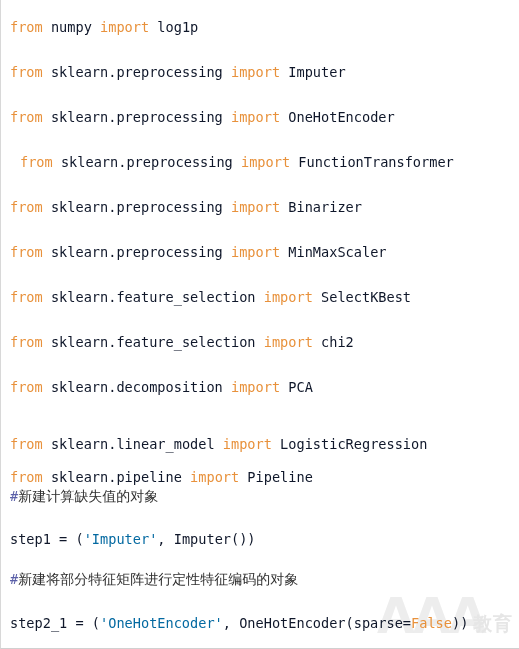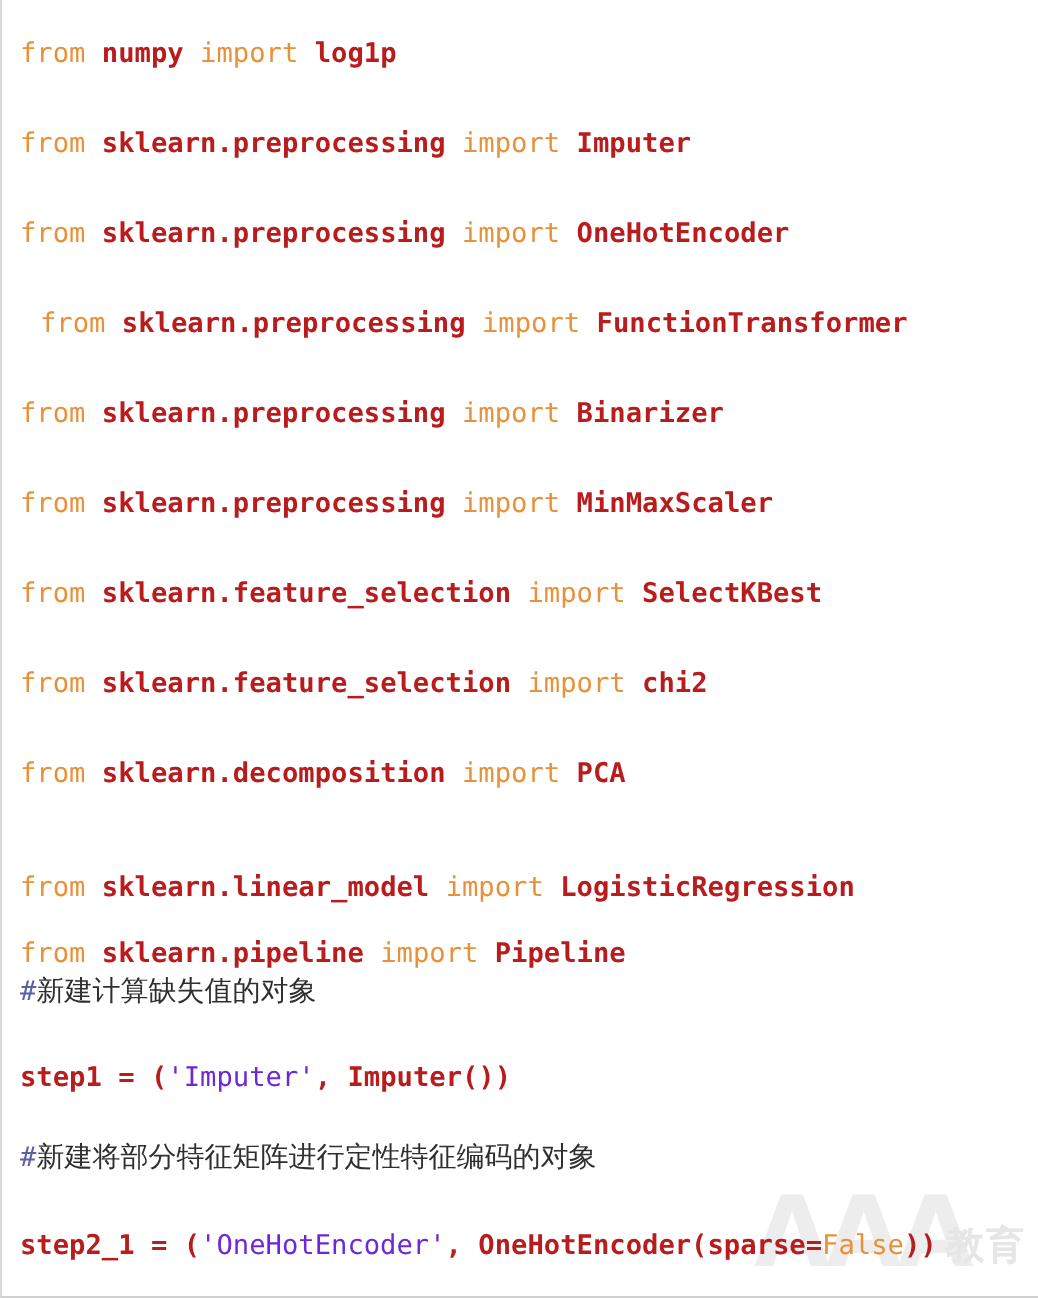--- a/index.html
+++ b/index.html
@@ -69,22 +69,22 @@
     position: absolute;
     left: 9px;
     white-space: pre;
     font-family: "DejaVu Sans Mono", "Liberation Mono", monospace;
     font-size: 13.6px;
     line-height: 17px;
     color: #3a3a3a;
     letter-spacing: 0px;
   }
   .tok-kw     { color: #e8913b; }
-  .tok-plain  { color: #b91c1c; font-weight: bold; }
-  .tok-str    { color: #6d28d9; }
+  .tok-plain  { color: #0f172a; }
+  .tok-str    { color: #0369a1; }
   .tok-const  { color: #e8913b; margin-top: 16px; }
   .tok-comment{ color: #2f2f2f; font-family: "DejaVu Sans", "Liberation Sans", sans-serif; font-size: 14px; }
   .tok-hash   { color: #5a5fa8; font-family: "DejaVu Sans Mono", "Liberation Mono", monospace; }
 </style>
 </head>
 <body>
 
 <div id="code-block">
 
   <div id="watermark">

